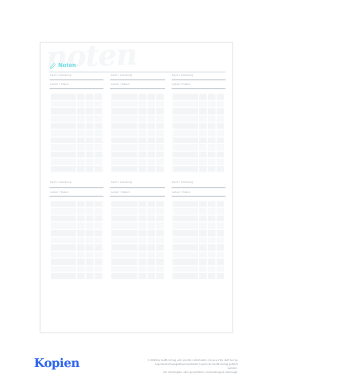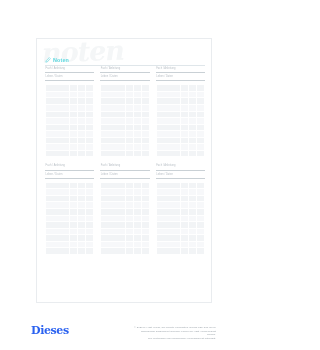--- a/index.html
+++ b/index.html
@@ -692,19 +692,19 @@
               <td></td>
             </tr>
           </tbody>
         </table>
       </div>
     </div>
 
 </div>
 
 <div id="footer">
-  <div id="brand">Dieses</div>
+  <div id="brand">Kopien</div>
   <div id="copyright">
       <p>© 2023 by Hafft-Verlag, alle Rechte vorbehalten. Dieses PDF darf nur zu</p>
       <p>Eigenbedarf ausgedruckt und/oder Kopien der Hafft-Verlag gefuhrt werden.</p>
       <p>Die Weitergabe oder gewerbliche Verwendung ist untersagt.</p>
     </div>
 </div>
 
 </body></html>

